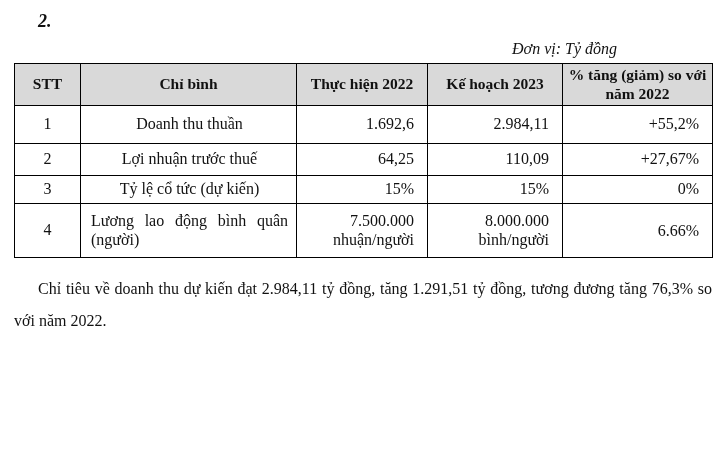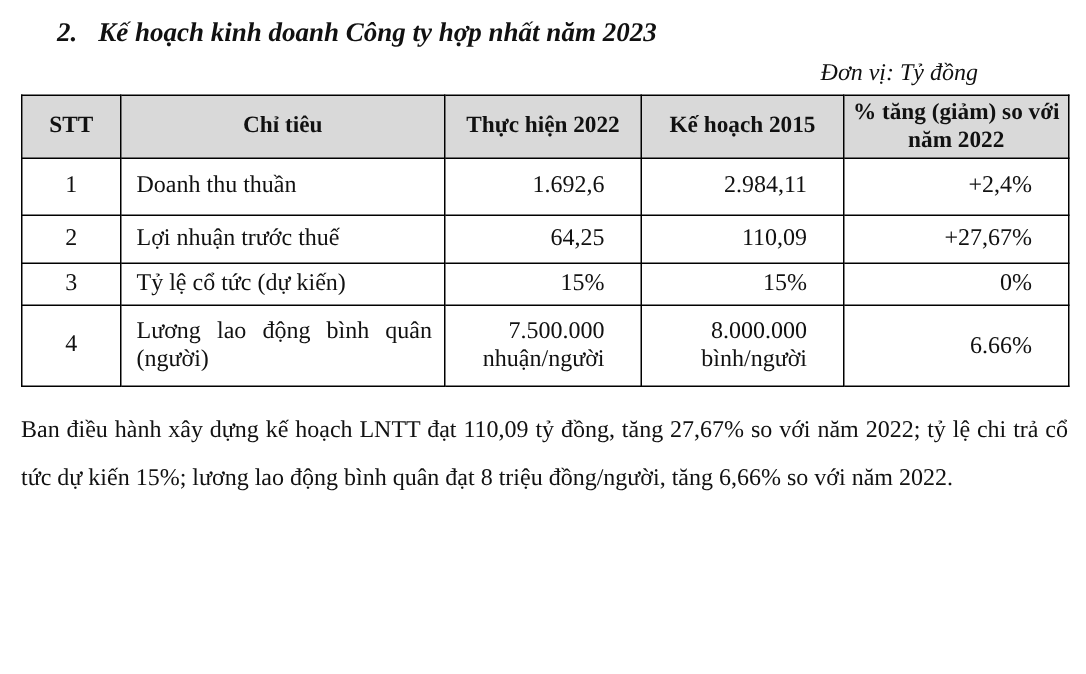--- a/index.html
+++ b/index.html
@@ -18,21 +18,21 @@
     font-size: 18px;
     line-height: 24px;
     font-weight: bold;
     font-style: italic;
     display: flex;
   }
   .heading .num { margin-right: 14px; }
   .unit-label {
     margin-top: 6px;
     text-align: right;
-    padding-right: 72px;
+    padding-right: 107px;
     font-style: italic;
     font-size: 16px;
     line-height: 20px;
   }
   table.kpi {
     margin: 4px 0 0 14px;
     width: 698px;
     border-collapse: collapse;
     table-layout: fixed;
   }
@@ -49,23 +49,23 @@
     height: 42px;
     font-size: 15.5px;
     padding: 2px 4px;
   }
   col.c-stt  { width: 66px; }
   col.c-lab  { width: 216px; }
   col.c-act  { width: 131px; }
   col.c-plan { width: 135px; }
   col.c-chg  { width: 150px; }
   td.stt { text-align: center; }
-  td.label { text-align: left; padding: 3px 8px 3px 10px; }
+  td.label { text-align: center; padding: 3px 8px 3px 10px; }
   td.label.justify { text-align: justify; margin-left: 32px; }
-  td.num { text-align: right; padding: 3px 24px 3px 4px; }
+  td.num { text-align: right; padding: 3px 13px 3px 4px; }
   tr.r1 { height: 38px; }
   tr.r2 { height: 32px; }
   tr.r3 { height: 28px; }
   tr.r4 { height: 54px; }
   td.top { vertical-align: top; padding-top: 4px; }
   .para {
     margin: 15px 12px 0 14px;
     font-size: 16px;
     line-height: 32px;
     text-align: justify;
@@ -73,49 +73,48 @@
   .para.first-indent { text-indent: 24px; }
   .para.second { margin-top: 13px; }
 </style>
 </head>
 <body>
 
 <div class="page">
 
   <div class="heading">
     <span class="num">2.</span>
-    <span>Kế hoạch kinh doanh Công ty hợp nhất năm 2023</span>
   </div>
 
   <div class="unit-label">Đơn vị: Tỷ đồng</div>
 
   <table class="kpi">
     <colgroup>
       <col class="c-stt">
         <col class="c-lab">
         <col class="c-act">
         <col class="c-plan">
         <col class="c-chg">
     </colgroup>
     <thead>
       <tr>
         <th>STT</th>
-        <th>Chỉ tiêu</th>
+        <th>Chỉ bình</th>
         <th>Thực hiện 2022</th>
-        <th>Kế hoạch 2015</th>
+        <th>Kế hoạch 2023</th>
         <th>% tăng (giảm) so với năm 2022</th>
       </tr>
     </thead>
     <tbody>
       <tr class="r1">
         <td class="stt">1</td>
         <td class="label">Doanh thu thuần</td>
         <td class="num">1.692,6</td>
         <td class="num">2.984,11</td>
-        <td class="num">+2,4%</td>
+        <td class="num">+55,2%</td>
       </tr>
       <tr class="r2">
         <td class="stt">2</td>
         <td class="label">Lợi nhuận trước thuế</td>
         <td class="num">64,25</td>
         <td class="num">110,09</td>
         <td class="num">+27,67%</td>
       </tr>
       <tr class="r3">
         <td class="stt">3</td>
@@ -127,15 +126,15 @@
       <tr class="r4">
         <td class="stt">4</td>
         <td class="label justify">Lương lao động bình quân (người)</td>
         <td class="num">7.500.000 nhuận/người</td>
         <td class="num">8.000.000 bình/người</td>
         <td class="num top">6.66%</td>
       </tr>
     </tbody>
   </table>
 
-  <p class="para second">Ban điều hành xây dựng kế hoạch LNTT đạt 110,09 tỷ đồng, tăng 27,67% so với năm 2022; tỷ lệ chi trả cổ tức dự kiến 15%; lương lao động bình quân đạt 8 triệu đồng/người, tăng 6,66% so với năm 2022.</p>
+  <p class="para first-indent">Chỉ tiêu về doanh thu dự kiến đạt 2.984,11 tỷ đồng, tăng 1.291,51 tỷ đồng, tương đương tăng 76,3% so với năm 2022.</p>
 
 </div>
 
 </body></html>

